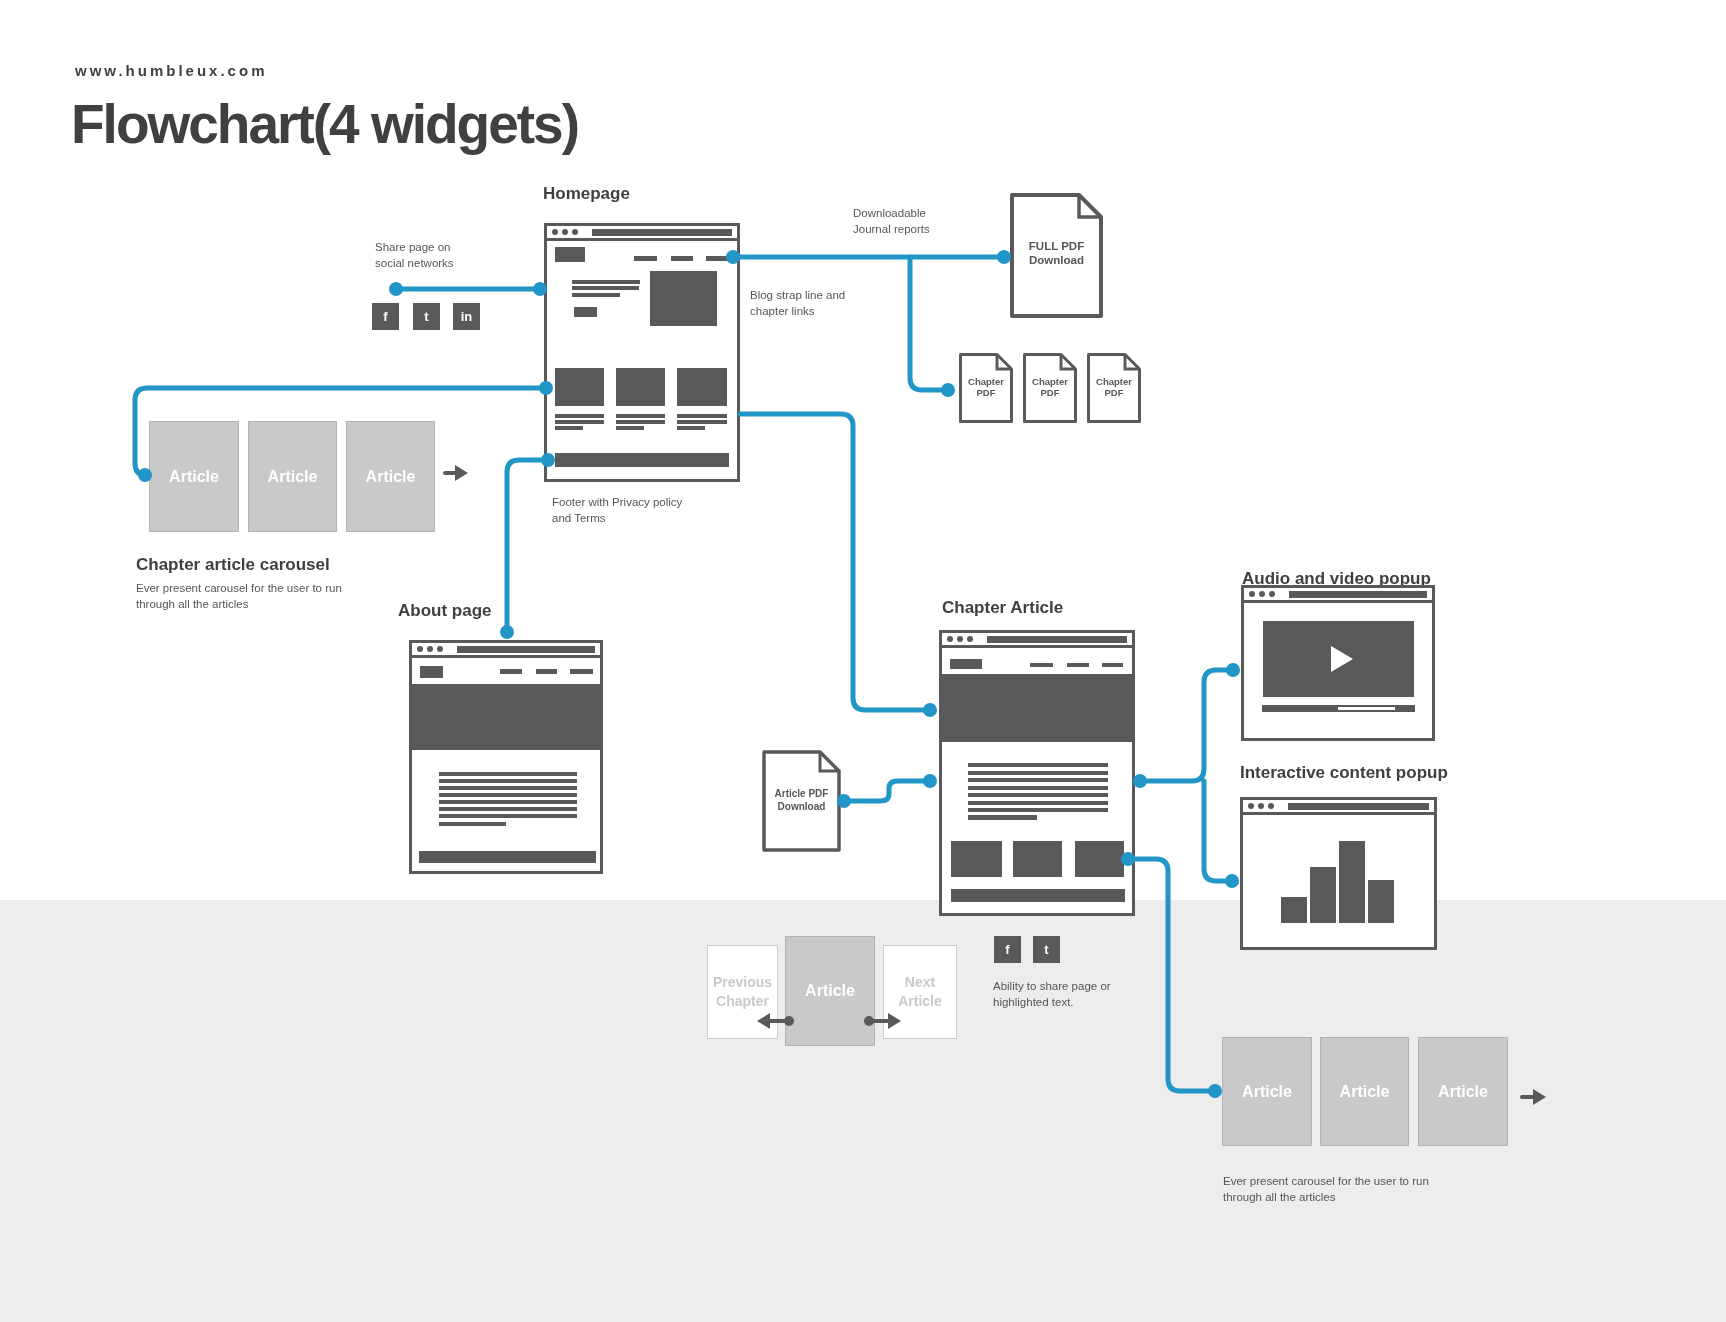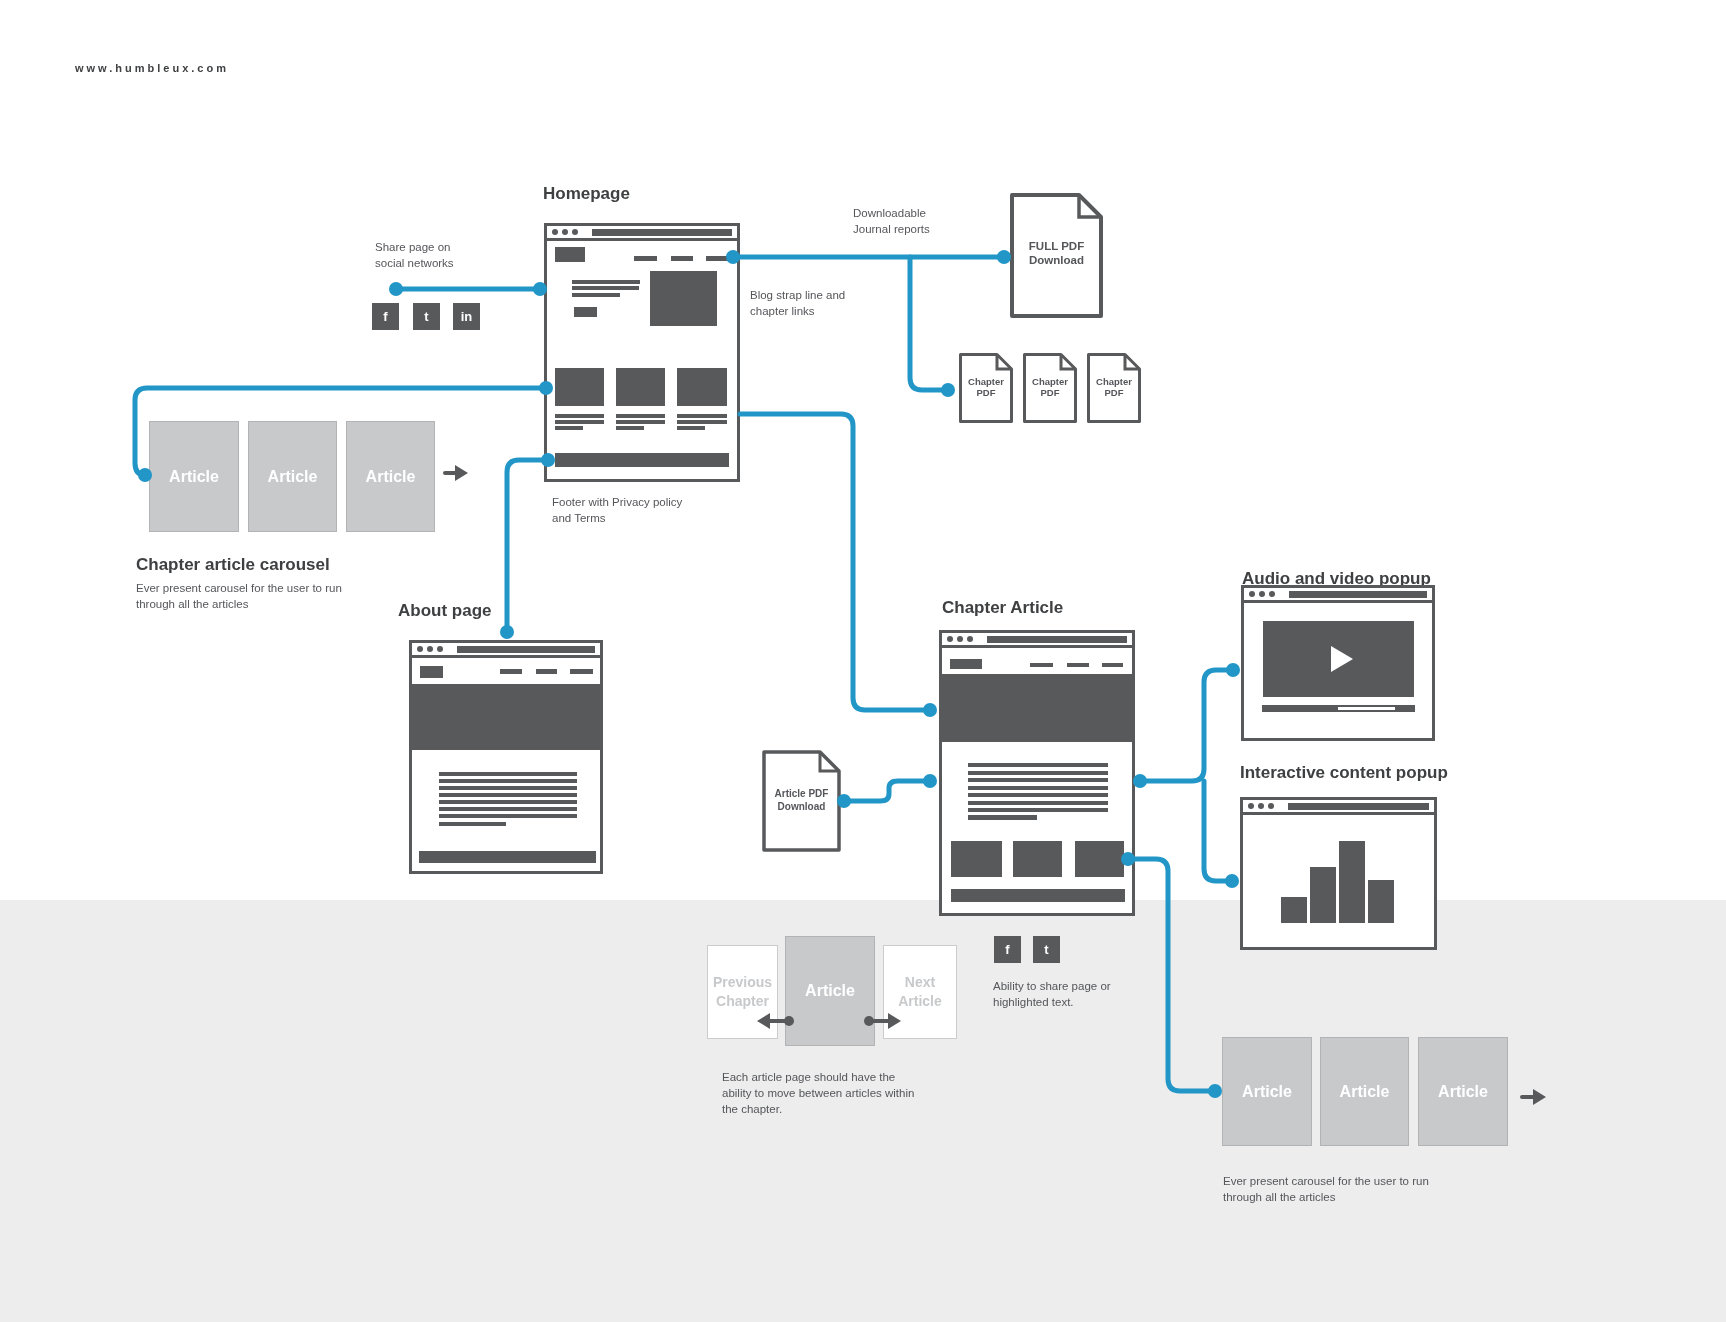--- a/index.html
+++ b/index.html
@@ -7,21 +7,21 @@
     --wire:#58595b;
     --ph:#c8c9cb;
     --band:#ededee;
     --ink:#3f4042;
   }
   html,body{margin:0;padding:0;background:#fff;}
   .stage{position:relative;width:1726px;height:1322px;background:#fff;
          font-family:"Liberation Sans",sans-serif;overflow:hidden;}
   .abs{position:absolute;}
   .band{position:absolute;left:0;top:900px;width:1726px;height:422px;background:var(--band);}
-  .site{position:absolute;left:75px;top:62px;font-size:11px;font-weight:bold;
+  .site{position:absolute;left:75px;top:62px;font-size:15px;font-weight:bold;
         letter-spacing:3px;color:var(--ink);}
   .title{position:absolute;left:71px;top:92px;font-size:55px;font-weight:bold;
          color:var(--ink);letter-spacing:-2px;}
   .label{position:absolute;font-weight:bold;font-size:17px;color:var(--ink);}
   .cap{position:absolute;font-size:11.5px;line-height:1.4;color:#55565a;white-space:pre-line;}
   .b{position:absolute;background:var(--wire);}
   .win{position:absolute;background:#fff;border:3px solid var(--wire);box-sizing:border-box;}
   .chrome{position:absolute;left:0;top:0;right:0;height:12px;border-bottom:3px solid var(--wire);
           display:flex;align-items:center;padding:0 5px;gap:4px;}
   .cdot{width:6px;height:6px;border-radius:50%;background:var(--wire);flex:0 0 auto;}
@@ -49,20 +49,21 @@
   .dfill{fill:var(--wire);}
 </style>
 </head>
 <body>
 
 <div class="stage">
 
   <div class="band"></div>
 
   <div class="site">www.humbleux.com</div>
+  <div class="title">Flowchart(4 widgets)</div>
 
   <div class="label" style="left:543px;top:184px;">Homepage</div>
   <div class="win" style="left:544px;top:223px;width:196px;height:259px;">
     <div class="chrome">
       <span class="cdot"></span>
       <span class="cdot"></span>
       <span class="cdot"></span>
       <span class="addr"></span>
     </div>
     <i class="b" style="left:8px;top:21px;width:30px;height:15px;"></i>
@@ -234,23 +235,20 @@
         <div class="bar" style="height: 82px;"></div>
         <div class="bar" style="height: 43px;"></div>
       </div>
   </div>
 
   <div class="wbox" style="left: 707px; top: 945px; width: 69px; height: 92px; white-space: pre-line;">Previous
 Chapter</div>
   <div class="gbox" style="left:785px;top:936px;width:88px;height:108px;">Article</div>
   <div class="wbox" style="left: 883px; top: 945px; width: 72px; height: 92px; white-space: pre-line;">Next
 Article</div>
-  <div class="cap" style="left: 722px; top: 1069px; white-space: pre-line;">Each article page should have the
-ability to move between articles within
-the chapter.</div>
 
   <div class="icon" style="left:994px;top:936px;">f</div>
   <div class="icon" style="left:1033px;top:936px;">t</div>
   <div class="cap" style="left: 993px; top: 978px; white-space: pre-line;">Ability to share page or
 highlighted text.</div>
 
   <div class="gbox" style="left:1222px;top:1037px;width:88px;height:107px;">Article</div>
   <div class="gbox" style="left:1320px;top:1037px;width:87px;height:107px;">Article</div>
   <div class="gbox" style="left:1418px;top:1037px;width:88px;height:107px;">Article</div>
   <div class="cap" style="left: 1223px; top: 1173px; white-space: pre-line;">Ever present carousel for the user to run

